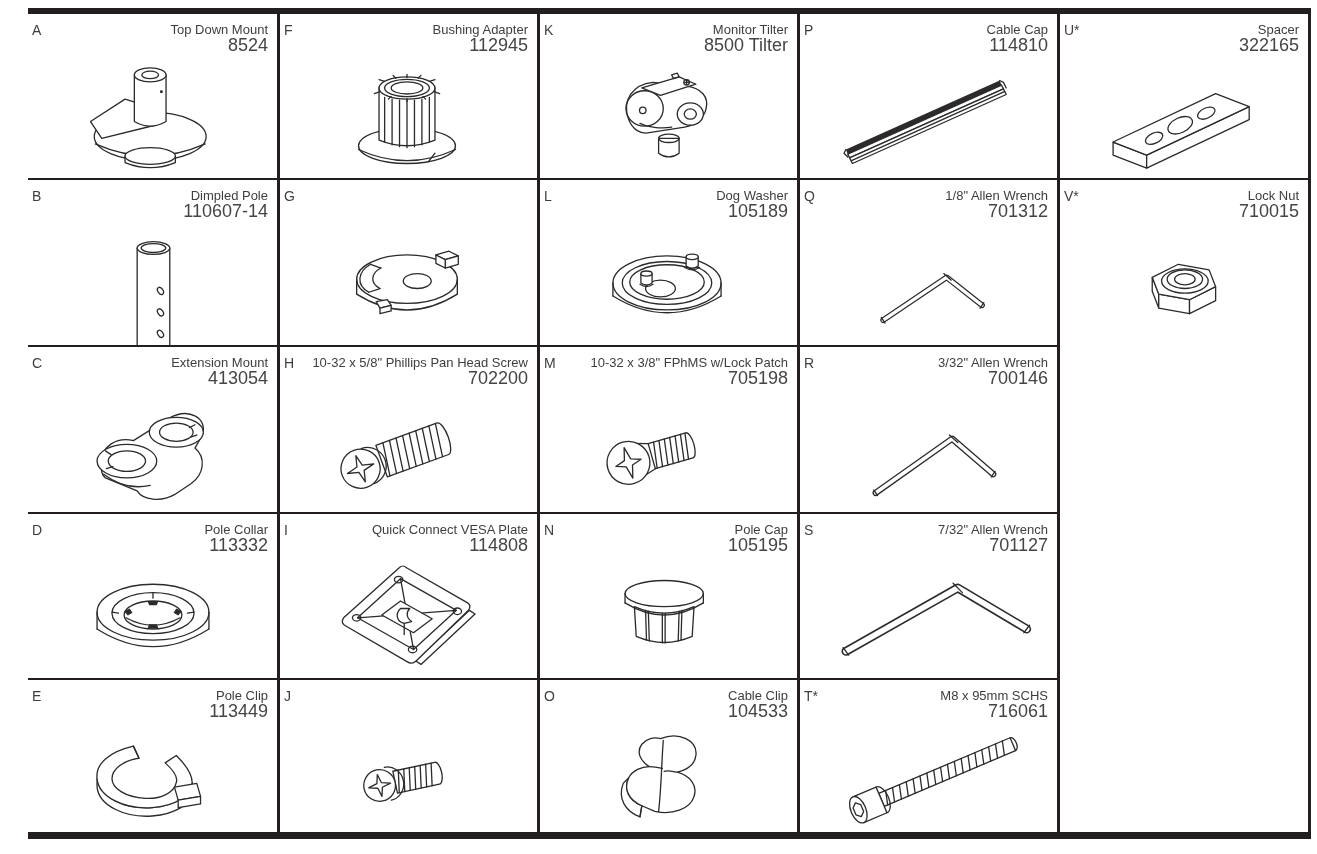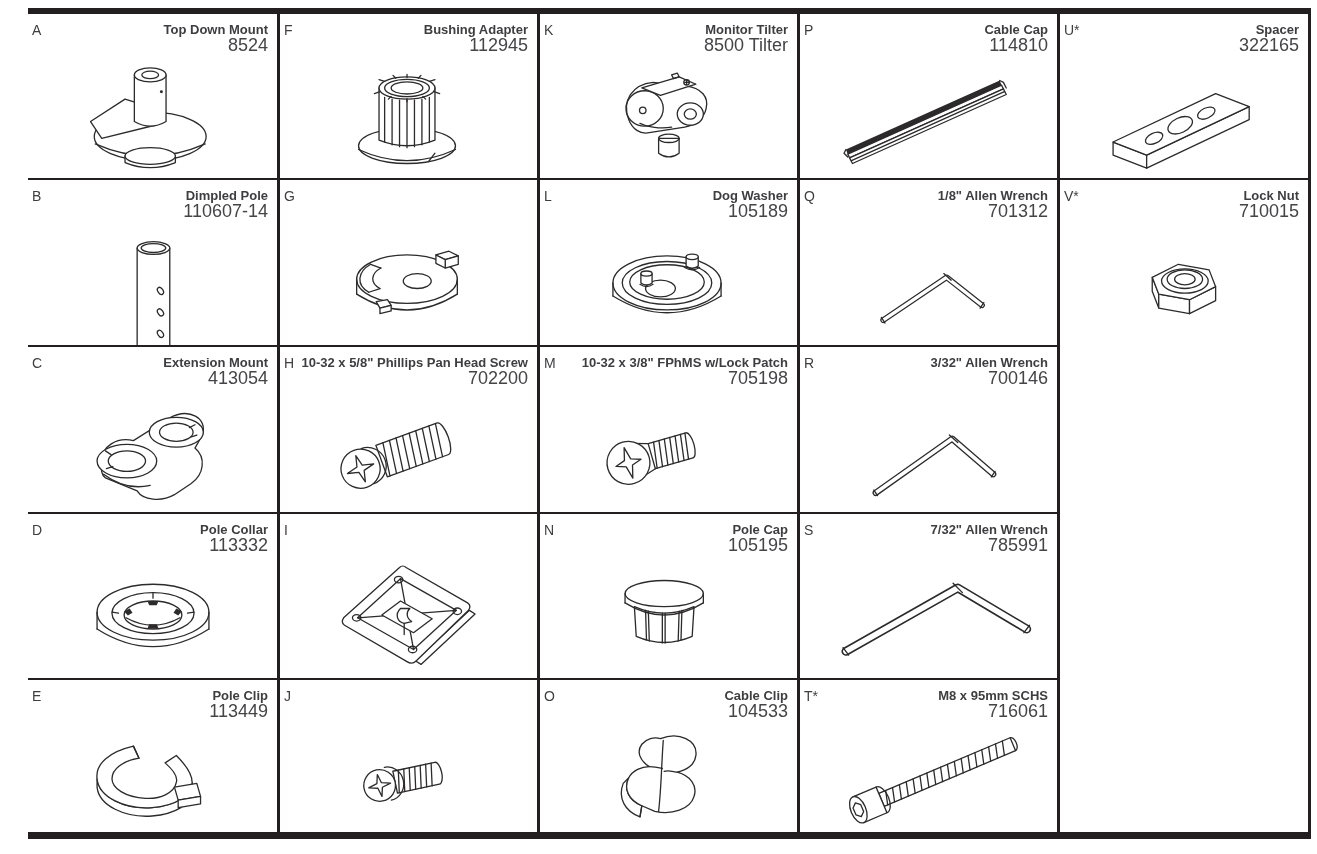--- a/index.html
+++ b/index.html
@@ -12,21 +12,21 @@
   .v1{left:277px}.v2{left:537px}.v3{left:797px}.v4{left:1057px}.v5{left:1308px}
   .grid{position:absolute;left:28px;top:14px;width:1280px;height:818px;display:grid;
         grid-template-columns:249px 260px 260px 260px 251px;
         grid-template-rows:164px 167px 167px 166px 154px;}
   .cell{position:relative;box-sizing:border-box;border-top:2px solid #231f20;padding:8px 9px 0 7px;}
   .cell.c1{padding-left:4px;}
   .cell.r1, .cell.empty{border-top:none;}
   .head{display:flex;align-items:flex-start;}
   .letter{font-size:14px;line-height:16px;flex:none;}
   .tb{margin-left:auto;text-align:right;}
-  .pname{display:block;font-size:13px;line-height:16px;white-space:nowrap;font-weight:bold;}
+  .pname{display:block;font-size:13px;line-height:16px;white-space:nowrap;}
   .pnum{display:block;font-size:18px;line-height:15px;color:#454447;}
   .art{position:absolute;left:0;right:0;top:40px;bottom:2px;display:flex;
        align-items:center;justify-content:center;overflow:hidden;}
   .art.flush{align-items:flex-end;bottom:0;}
   .art svg{display:block;}
   .s{fill:none;stroke:#2c2a2b;stroke-width:1.4;stroke-linecap:round;stroke-linejoin:round;}
   .f{fill:#ffffff;stroke:#2c2a2b;stroke-width:1.4;stroke-linecap:round;stroke-linejoin:round;}
   .d{fill:#2c2a2b;stroke:none;}
   .to{fill:none;stroke:#2c2a2b;stroke-linecap:round;stroke-linejoin:round;}
   .ti{fill:none;stroke:#ffffff;stroke-linecap:round;stroke-linejoin:round;}
@@ -369,20 +369,24 @@
           <path class="d" d="M100 52 L94 55 L98 59.5 L103 56.5 Z"></path>
           <path class="d" d="M119 73.5 L131 73.5 L129 69 L121 69 Z"></path>
           <path class="s" d="M125 35 V41 M81 56 L88 57 M169 56 L162 57"></path>
         </svg>
       </div>
     </div>
 
     <div class="cell">
       <div class="head">
           <span class="letter">I</span>
+        <span class="tb">
+            <span class="pname">Quick Connect VESA Plate</span>
+        <span class="pnum">114808</span>
+          </span>
         </div>
       <div class="art">
         <svg viewBox="0 0 250 118" width="234" height="110">
           <path class="f" d="M192 54 L198 58 L140 112 L134 108 Z"></path>
           <path class="f" d="M117 8 C119 6 122 6 124 8 L190 46 C193 48 193 51 191 54 L135 108 C132 111 128 111 125 109 L58 70 C55 68 55 65 57 62 Z"></path>
           <path class="s" d="M118 20 L178 54 L132 96 L72 62 Z"></path>
           <path class="s" d="M118 20 L132 96 M178 54 L72 62"></path>
           <path class="f" d="M118 44 L152 63 L132 78 L98 59 Z"></path>
           <path class="f" d="M118 52 C112 58 114 66 122 68 L130 66 C124 62 124 56 128 52 Z"></path>
           <path class="s" d="M122 68 L122 80"></path>
@@ -411,21 +415,21 @@
           <path class="s" d="M80 46 Q122 72 164 46"></path>
         </svg>
       </div>
     </div>
 
     <div class="cell">
       <div class="head">
           <span class="letter">S</span>
         <span class="tb">
             <span class="pname">7/32" Allen Wrench</span>
-        <span class="pnum">785991</span>
+        <span class="pnum">701127</span>
           </span>
         </div>
       <div class="art">
         <svg viewBox="0 0 250 118" width="234" height="110">
           <path class="to" stroke-width="9.5" d="M38 98 L158 30 L232 74"></path>
           <path class="ti" stroke-width="6" d="M38 98 L158 30 L232 74"></path>
           <path class="s" d="M153 25 L163 35"></path>
           <path class="s" d="M35 94 L41 102 M235 70 L229 78"></path>
         </svg>
       </div>

